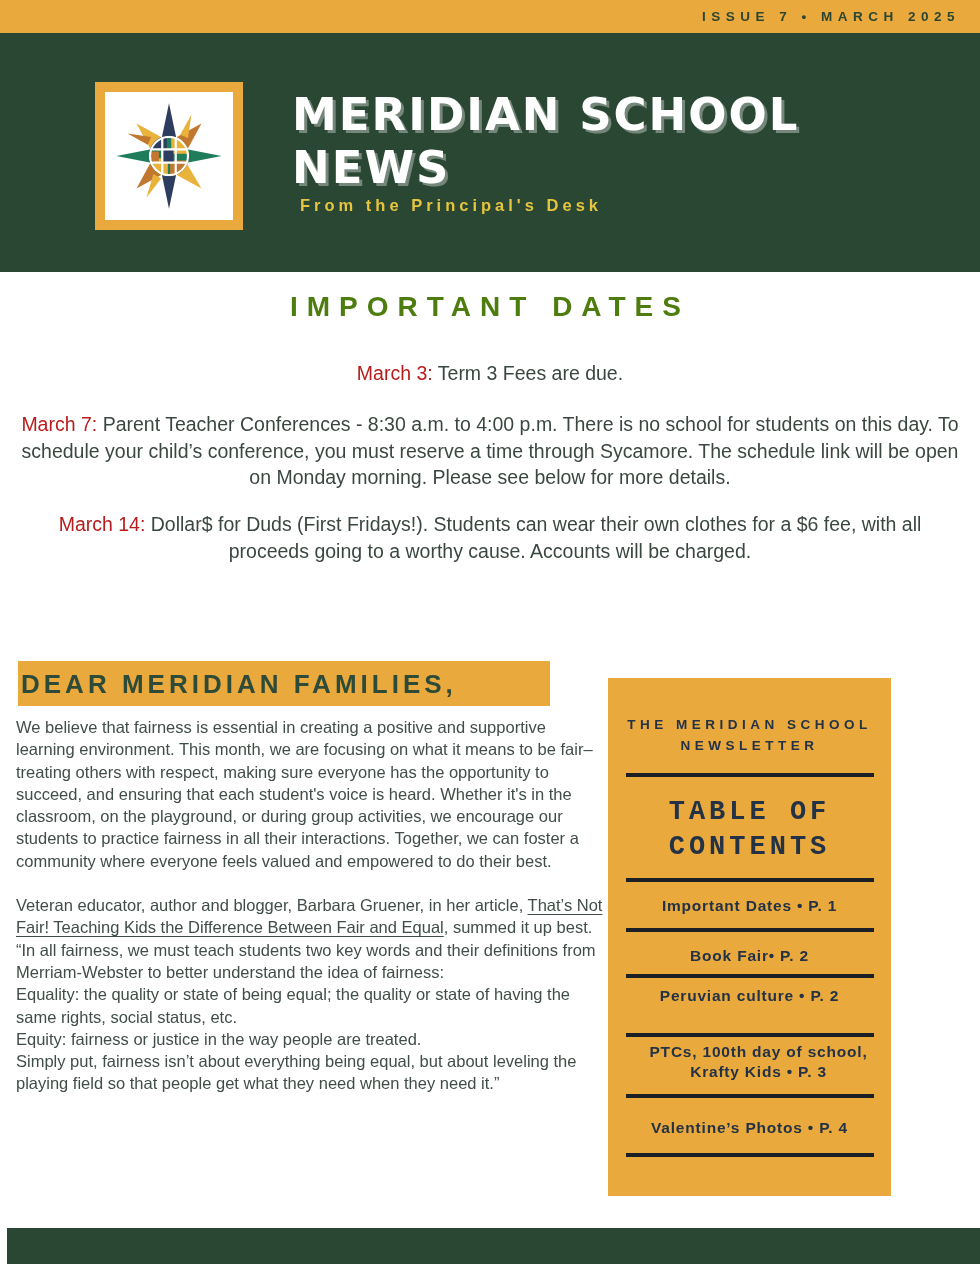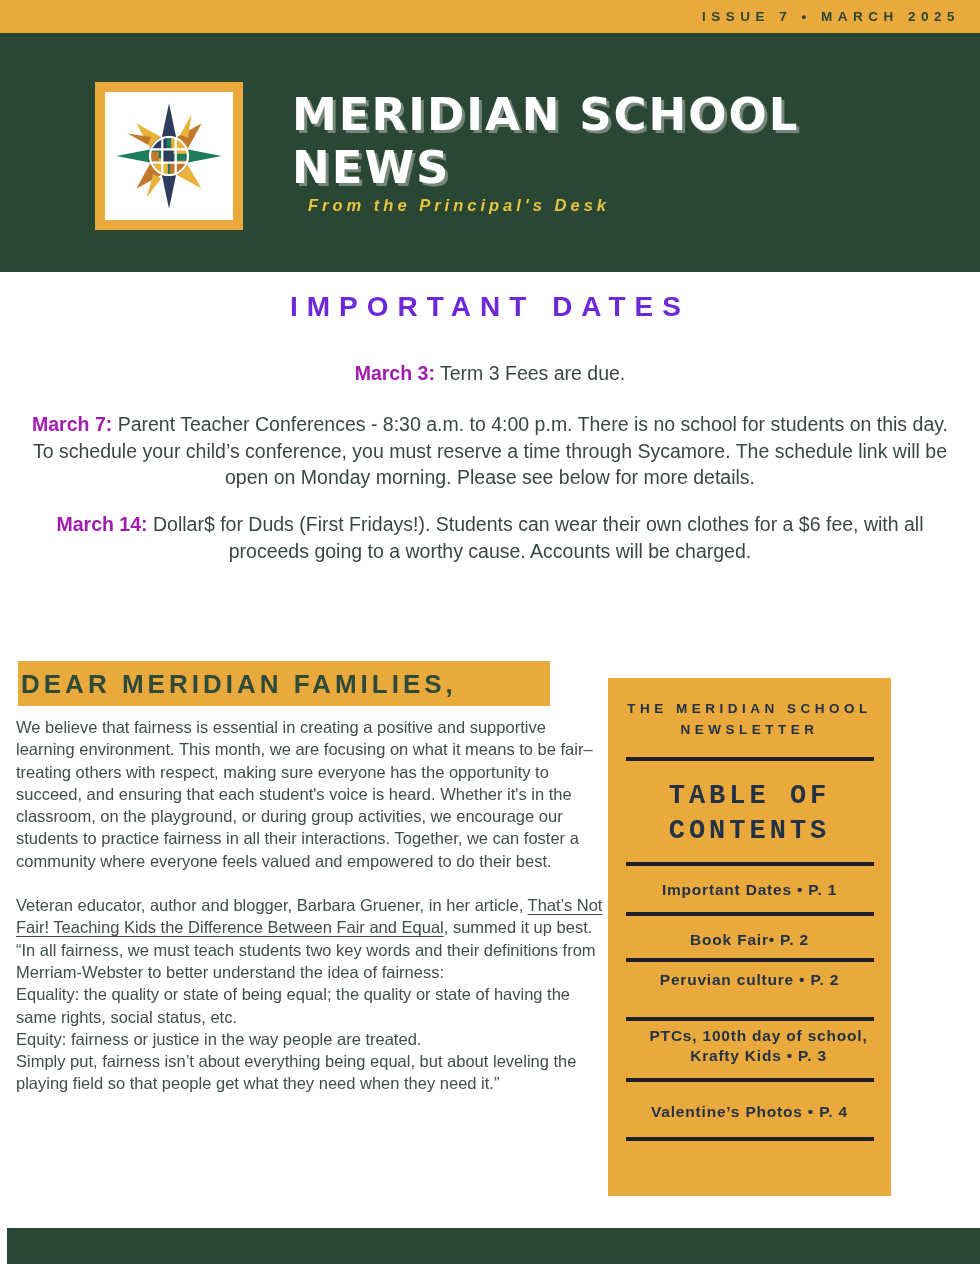--- a/index.html
+++ b/index.html
@@ -25,49 +25,49 @@
     position:absolute;left:95px;top:49px;width:148px;height:148px;background:#fff;
     border:10px solid var(--gold);box-sizing:border-box;
     display:flex;align-items:center;justify-content:center;
   }
   .masthead{
     position:absolute;left:292px;top:40px;color:#ffffff;
     font-family:"DejaVu Sans",sans-serif;font-weight:800;font-size:45px;line-height:53px;
     letter-spacing:2px;text-shadow:3px 3px 0 rgba(255,255,255,0.35);margin-top:15px;
   }
   .subtitle{
-    position:absolute;left:308px;top:163px;font-size:16.5px;font-style:italic;font-weight:700;
+    position:absolute;left:300px;top:163px;font-size:16.5px;font-weight:700;
     letter-spacing:4px;color:var(--sub-gold);
   }
   .dates-heading{
     position:absolute;top:291px;left:0;width:980px;text-align:center;
-    font-size:28px;font-weight:700;letter-spacing:9px;color:#6d28d9;
+    font-size:28px;font-weight:700;letter-spacing:9px;color:#4d7c0f;
   }
   .date-para{
     position:absolute;left:20px;width:940px;margin:0;text-align:center;
     font-size:19.5px;line-height:26.5px;color:#3A473F;
   }
-  .b{font-weight:700;color:#a21caf;}
+  .b{font-weight:400;color:#b91c1c;}
   .letter-heading{
     position:absolute;left:18px;top:661px;width:532px;height:45px;background:var(--gold);
     color:#2E4A38;font-size:26px;font-weight:700;letter-spacing:4px;line-height:47px;
     padding-left:3px;box-sizing:border-box;white-space:nowrap;
   }
   .letter-body{
     position:absolute;left:16px;top:716px;width:593px;
     font-size:16.5px;line-height:22.3px;color:var(--body-text);
   }
   .letter-body p{margin:0;}
   .letter-body p.gap{margin-bottom:22px;}
   .article-link{color:inherit;text-decoration:underline;text-underline-offset:3px;cursor:pointer;}
   .sidebar{
     position:absolute;left:608px;top:678px;width:283px;height:518px;background:var(--gold);
     color:var(--toc-text);text-align:center;box-sizing:border-box;
   }
-  .toc-kicker{padding-top:20px;font-size:13.5px;font-weight:700;letter-spacing:4.5px;line-height:21px;}
+  .toc-kicker{padding-top:36px;font-size:13.5px;font-weight:700;letter-spacing:4.5px;line-height:21px;}
   .rule{height:4px;width:248px;background:var(--toc-line);margin:0 auto;}
   .toc-title{font-size:27px;font-weight:800;letter-spacing:4px;line-height:35px;margin-top:18px;
     font-family:Liberation Mono, monospace;}
   .toc-item{font-size:15.5px;font-weight:600;letter-spacing:0.8px;line-height:20px;padding:0 18px;}
   .footer{position:absolute;left:7px;top:1228px;width:973px;height:36px;background:var(--green);}
 </style>
 </head>
 <body>
 
 <div>

